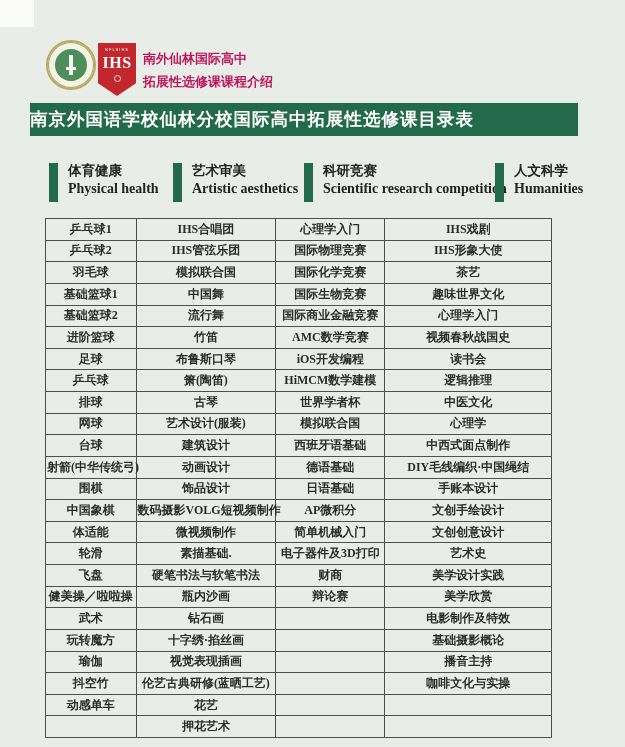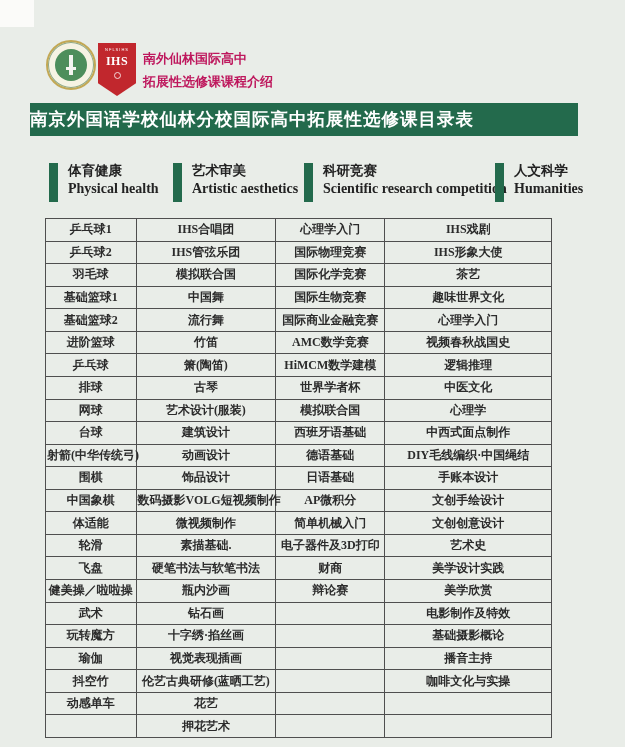--- a/index.html
+++ b/index.html
@@ -60,21 +60,21 @@
     color: #ffffff;
     text-align: center;
   }
   .ihs-badge .mini {
     font-size: 4px;
     letter-spacing: 1px;
     margin-top: 4px;
     font-family: "Liberation Sans", sans-serif;
   }
   .ihs-badge .big {
-    font-size: 12px;
+    font-size: 16px;
     font-weight: bold;
     margin-top: 2px;
     font-family: "Liberation Serif", serif;
     letter-spacing: 0.5px;
   }
   .ihs-badge .crest {
     width: 7px; height: 7px;
     border: 1px solid #f4d9d9;
     border-radius: 50%;
     margin: 3px auto 0;
@@ -249,20 +249,26 @@
           <td>国际商业金融竞赛</td>
           <td>心理学入门</td>
         </tr>
         <tr>
           <td>进阶篮球</td>
           <td>竹笛</td>
           <td>AMC数学竞赛</td>
           <td>视频春秋战国史</td>
         </tr>
         <tr>
+          <td>足球</td>
+          <td>布鲁斯口琴</td>
+          <td>iOS开发编程</td>
+          <td>读书会</td>
+        </tr>
+        <tr>
           <td>乒乓球</td>
           <td>箫(陶笛)</td>
           <td>HiMCM数学建模</td>
           <td>逻辑推理</td>
         </tr>
         <tr>
           <td>排球</td>
           <td>古琴</td>
           <td>世界学者杯</td>
           <td>中医文化</td>

